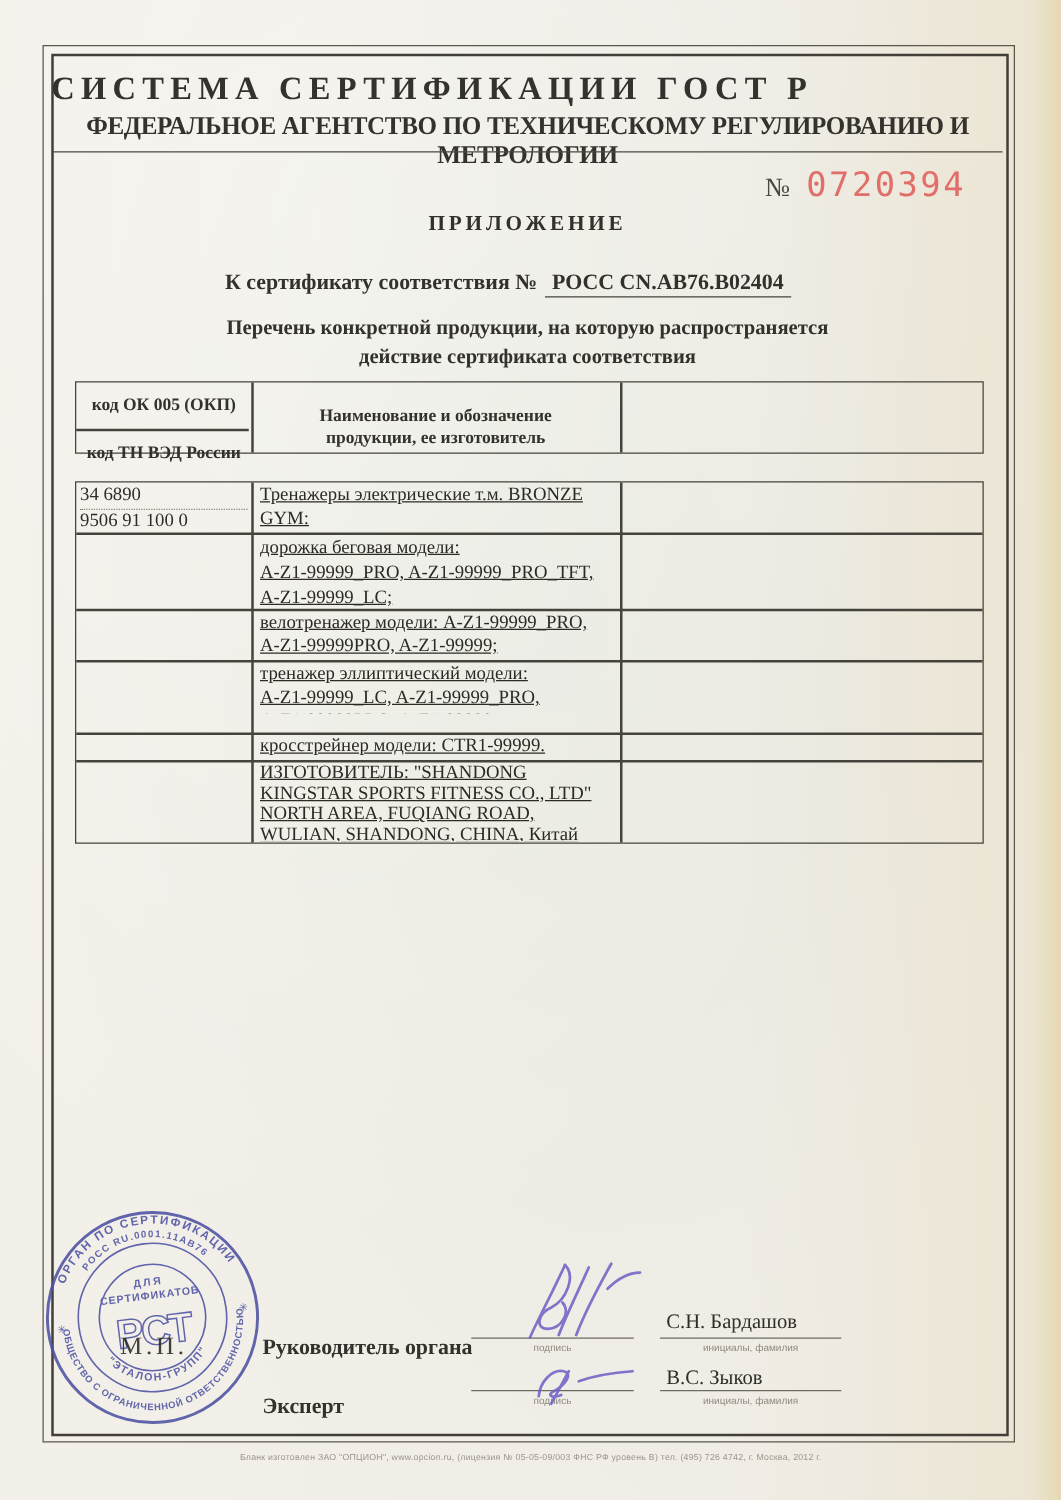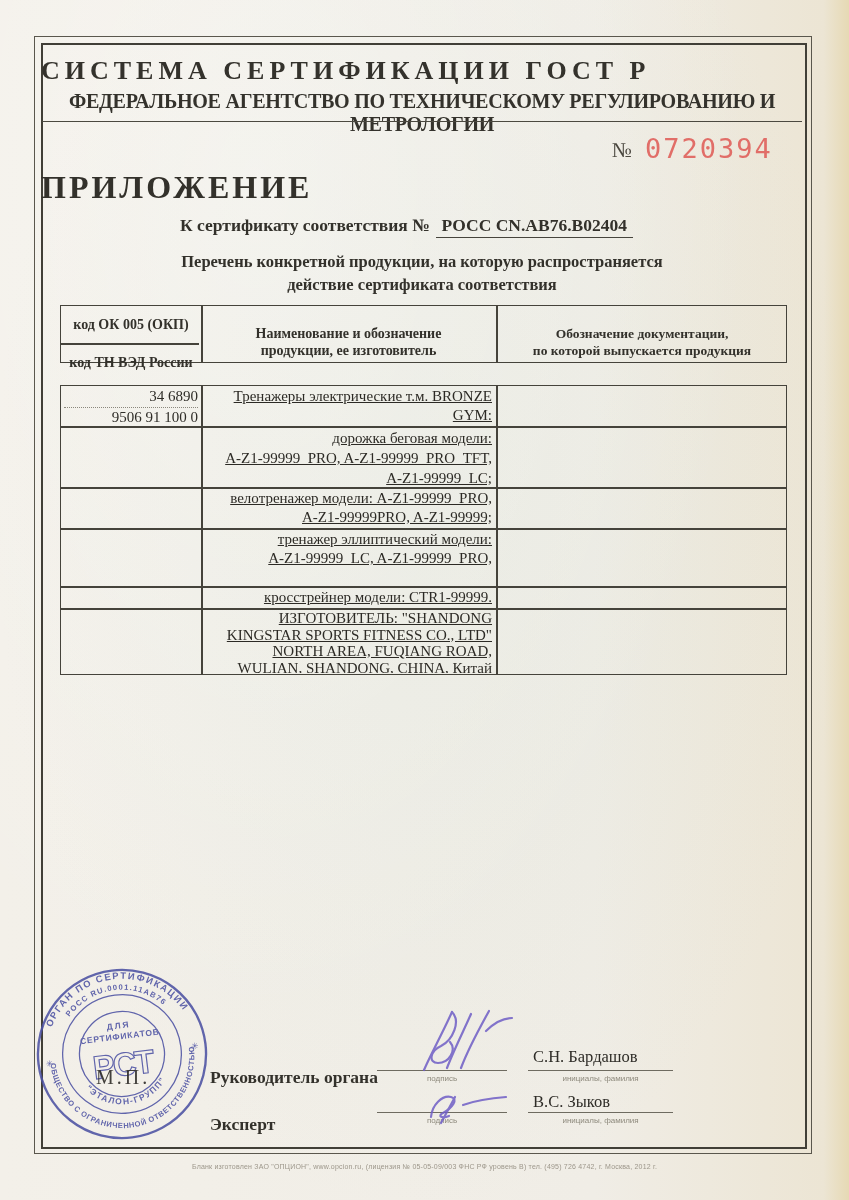--- a/index.html
+++ b/index.html
@@ -20,34 +20,34 @@
     border-top:1.5px solid #4b4940;}
   .title1{position:absolute;left:41px;top:56px;width:762px;text-align:left;
     font-size:26px;font-weight:bold;letter-spacing:5px;color:#34322c;}
   .title2{position:absolute;left:41px;top:90px;width:762px;text-align:center;
     font-size:20.5px;font-weight:bold;letter-spacing:-.3px;color:#34322c;
     transform:scaleX(.98);}
   .form-no{position:absolute;left:612px;top:138px;font-size:21px;color:#4a473f;}
   .form-no-val{position:absolute;left:645px;top:133px;font-size:27px;
     font-family:"DejaVu Sans Mono",monospace;color:#e0615c;letter-spacing:2px;
     opacity:.9;}
-  .doc-title{position:absolute;left:41px;top:169px;width:762px;text-align:left;
-    font-size:32px;font-weight:bold;letter-spacing:3px;color:#33312b;}
+  .doc-title{position:absolute;left:41px;top:169px;width:762px;text-align:center;
+    font-size:17px;font-weight:bold;letter-spacing:3px;color:#33312b;}
   .cert-line{position:absolute;left:180px;top:215px;display:flex;
     font-size:17.5px;font-weight:600;color:#33312b;}
   .cert-val{display:inline-block;width:197px;margin-left:6px;text-align:center;
     border-bottom:1.5px solid #46443c;font-weight:600;padding-bottom:1px;}
   .caption{position:absolute;left:41px;width:762px;text-align:center;
     font-size:16.5px;font-weight:bold;color:#33312b;}
   .caption.l1{top:252px;} .caption.l2{top:275px;}
 
   
   .thead,.tbody{position:absolute;left:60px;width:727px;border:1.5px solid #45433b;box-sizing:border-box;}
   .thead{top:305px;height:58px;}
-  .tbody{top:385px;height:290px;text-align:right;}
+  .tbody{top:385px;height:290px;}
   .vline,.hline{position:absolute;background:#45433b;}
   .vline{width:1.5px;top:0;bottom:0;}
   .hline{height:1.5px;left:0;right:0;}
   .th{position:absolute;display:flex;align-items:center;justify-content:center;
     text-align:center;font-weight:bold;font-size:14px;line-height:17px;
     white-space:pre-line;color:#33312b;}
   .codes{position:absolute;left:3px;top:1px;width:134px;font-size:15px;line-height:19px;}
   .codes .okp{border-bottom:1px dotted #8a877c;padding-bottom:1px;}
   .cell{position:absolute;left:144px;width:287px;padding:1px 0 0 3px;
     font-size:15px;white-space:pre-line;color:#2c2a25;overflow:hidden;box-sizing:border-box;text-decoration:underline;}
@@ -96,22 +96,20 @@
   <div class="caption l2">действие сертификата соответствия</div>
 
   <div class="thead">
     <div class="vline" style="left:140px"></div>
     <div class="vline" style="left:435px"></div>
     <div class="hline" style="top:37px;right:587px"></div>
     <div class="th" style="left:0;top:0;width:140px;height:37px">код ОК 005 (ОКП)</div>
     <div class="th" style="left:0;top:40px;width:140px;height:33px">код ТН ВЭД России</div>
     <div class="th" style="left:141px;top:0;width:293px;height:71px">Наименование и обозначение
 продукции, ее изготовитель</div>
-    <div class="th" style="left:436px;top:0;width:290px;height:71px;font-size:13.5px">Обозначение документации,
-по которой выпускается продукция</div>
   </div>
 
   <div class="tbody">
     <div class="vline" style="left:140px"></div>
     <div class="vline" style="left:435px"></div>
     <div class="hline" style="top:40px"></div>
     <div class="hline" style="top:101px"></div>
     <div class="hline" style="top:142px"></div>
     <div class="hline" style="top:200px"></div>
     <div class="hline" style="top:222px"></div>

